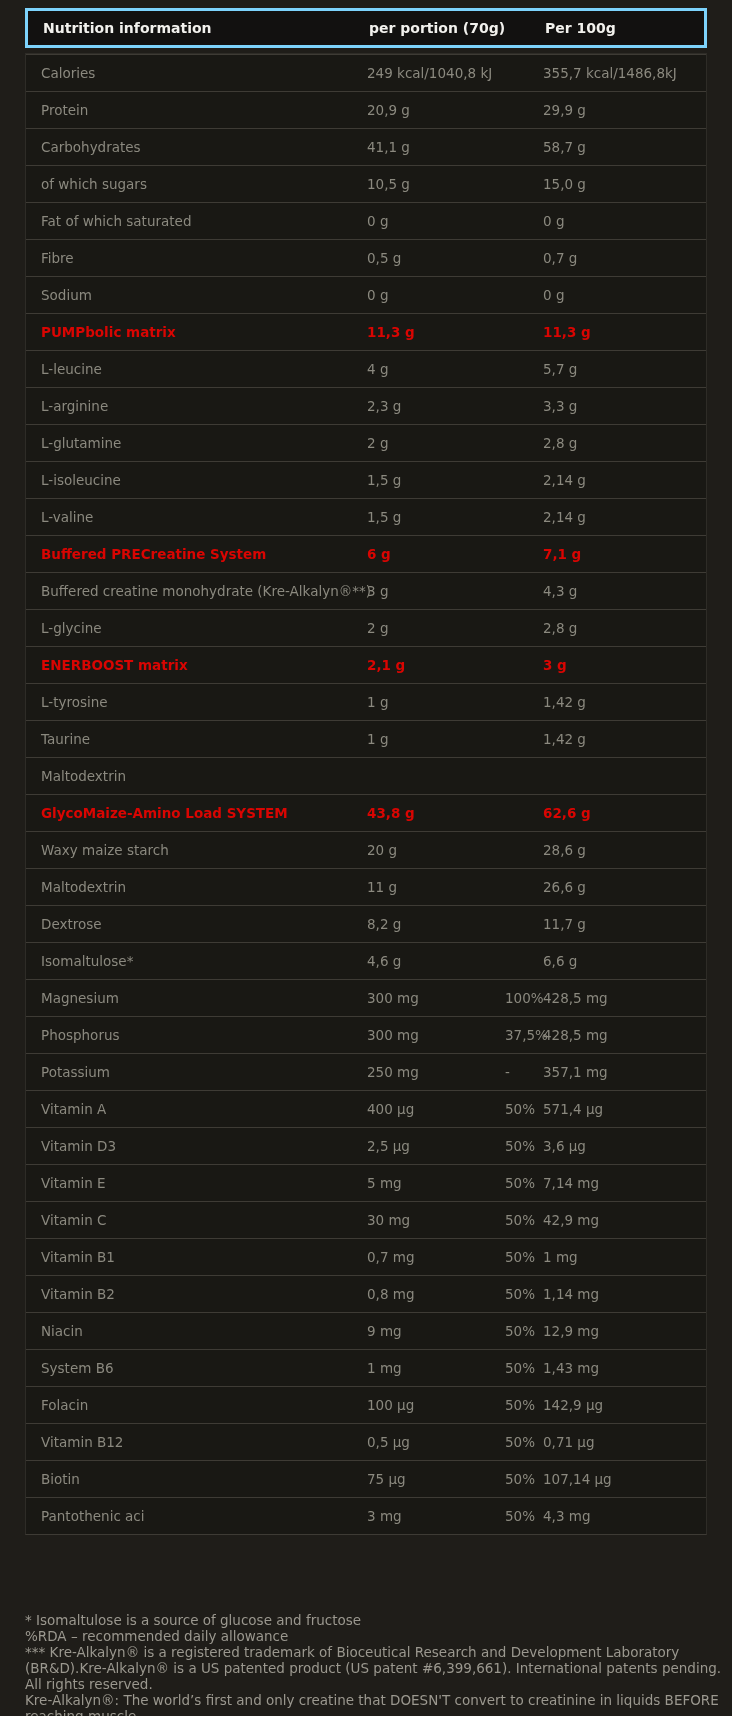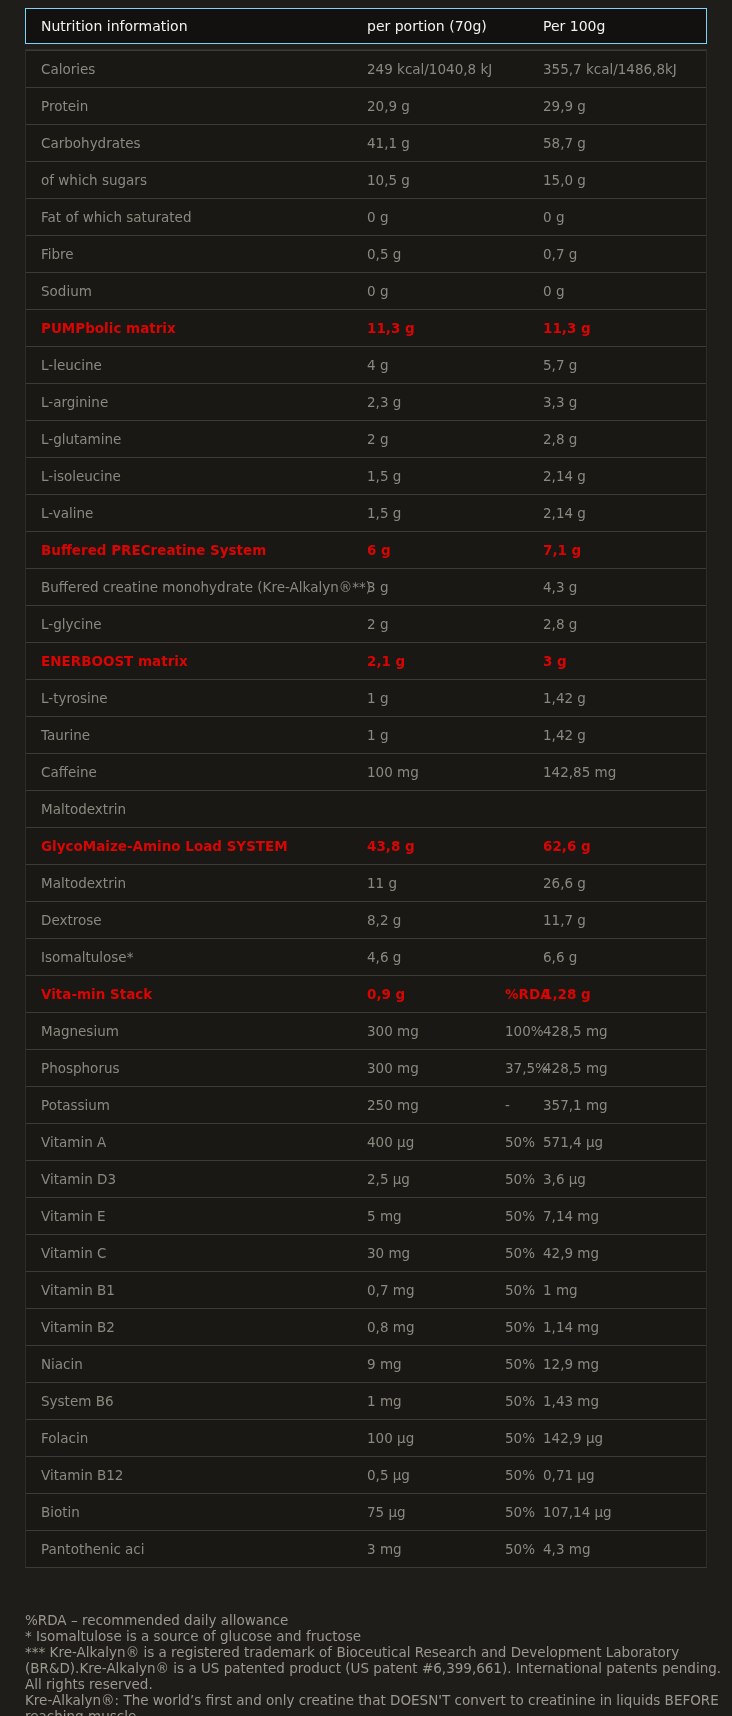--- a/index.html
+++ b/index.html
@@ -15,23 +15,23 @@
   html,body{margin:0;padding:0;}
   body{
     width:732px;height:1716px;position:relative;overflow:hidden;
     background:var(--page-bg);
     font-family:"DejaVu Sans","Liberation Sans",sans-serif;
   }
   .nutrition-table{position:absolute;left:25px;top:8px;width:682px;}
   .thead{
     position:relative;height:34px;margin-bottom:5px;
     background:var(--header-bg);
-    border:1px solid #7dd3fc;
+    border:3px solid #7dd3fc;
     color:var(--header-text);
-    font-size:14px;font-weight:normal;
+    font-size:14px;font-weight:bold;
   }
   .tbody{
     border:1px solid #2e2c27;
     border-bottom:1px solid var(--divider);
   }
   .row{
     position:relative;height:36px;
     background:var(--row-bg);
     border-top:1px solid var(--divider);
     color:var(--row-text);
@@ -188,41 +188,41 @@
     <span class="c per100">1,42 g</span>
   </div>
 
   <div class="row">
     <span class="c label">Taurine</span>
     <span class="c portion">1 g</span>
     <span class="c rda"></span>
     <span class="c per100">1,42 g</span>
   </div>
 
-  <div class="row">
-    <span class="c label">Caffeine</span>
-    <span class="c portion">100 mg</span>
-    <span class="c rda"></span>
-    <span class="c per100">142,85 mg</span>
-  </div>
 
   <div class="row">
     <span class="c label">Maltodextrin</span>
     <span class="c portion"></span>
     <span class="c rda"></span>
     <span class="c per100"></span>
   </div>
 
   <div class="row highlight">
     <span class="c label">GlycoMaize-Amino Load SYSTEM</span>
     <span class="c portion">43,8 g</span>
     <span class="c rda"></span>
     <span class="c per100">62,6 g</span>
   </div>
 
+  <div class="row">
+    <span class="c label">Waxy maize starch</span>
+    <span class="c portion">20 g</span>
+    <span class="c rda"></span>
+    <span class="c per100">28,6 g</span>
+  </div>
 
   <div class="row">
     <span class="c label">Maltodextrin</span>
     <span class="c portion">11 g</span>
     <span class="c rda"></span>
     <span class="c per100">26,6 g</span>
   </div>
 
   <div class="row">
     <span class="c label">Dextrose</span>
@@ -231,26 +231,20 @@
     <span class="c per100">11,7 g</span>
   </div>
 
   <div class="row">
     <span class="c label">Isomaltulose*</span>
     <span class="c portion">4,6 g</span>
     <span class="c rda"></span>
     <span class="c per100">6,6 g</span>
   </div>
 
-  <div class="row highlight">
-    <span class="c label">Vita-min Stack</span>
-    <span class="c portion">0,9 g</span>
-    <span class="c rda">%RDA</span>
-    <span class="c per100">1,28 g</span>
-  </div>
 
   <div class="row">
     <span class="c label">Magnesium</span>
     <span class="c portion">300 mg</span>
     <span class="c rda">100%</span>
     <span class="c per100">428,5 mg</span>
   </div>
 
   <div class="row">
     <span class="c label">Phosphorus</span>
@@ -346,17 +340,17 @@
   <div class="row">
     <span class="c label">Pantothenic aci</span>
     <span class="c portion">3 mg</span>
     <span class="c rda">50%</span>
     <span class="c per100">4,3 mg</span>
   </div>
 </div>
 </div>
 
 <div class="footnotes">
+    <div>* Isomaltulose is a source of glucose and fructose</div>
     <div>%RDA – recommended daily allowance</div>
-    <div>* Isomaltulose is a source of glucose and fructose</div>
     <div>*** Kre-Alkalyn® is a registered trademark of Bioceutical Research and Development Laboratory (BR&amp;D).Kre-Alkalyn® is a US patented product (US patent #6,399,661). International patents pending. All rights reserved.</div>
     <div>Kre-Alkalyn®: The world’s first and only creatine that DOESN'T convert to creatinine in liquids BEFORE reaching muscle.</div>
   </div>
 
 </body></html>

